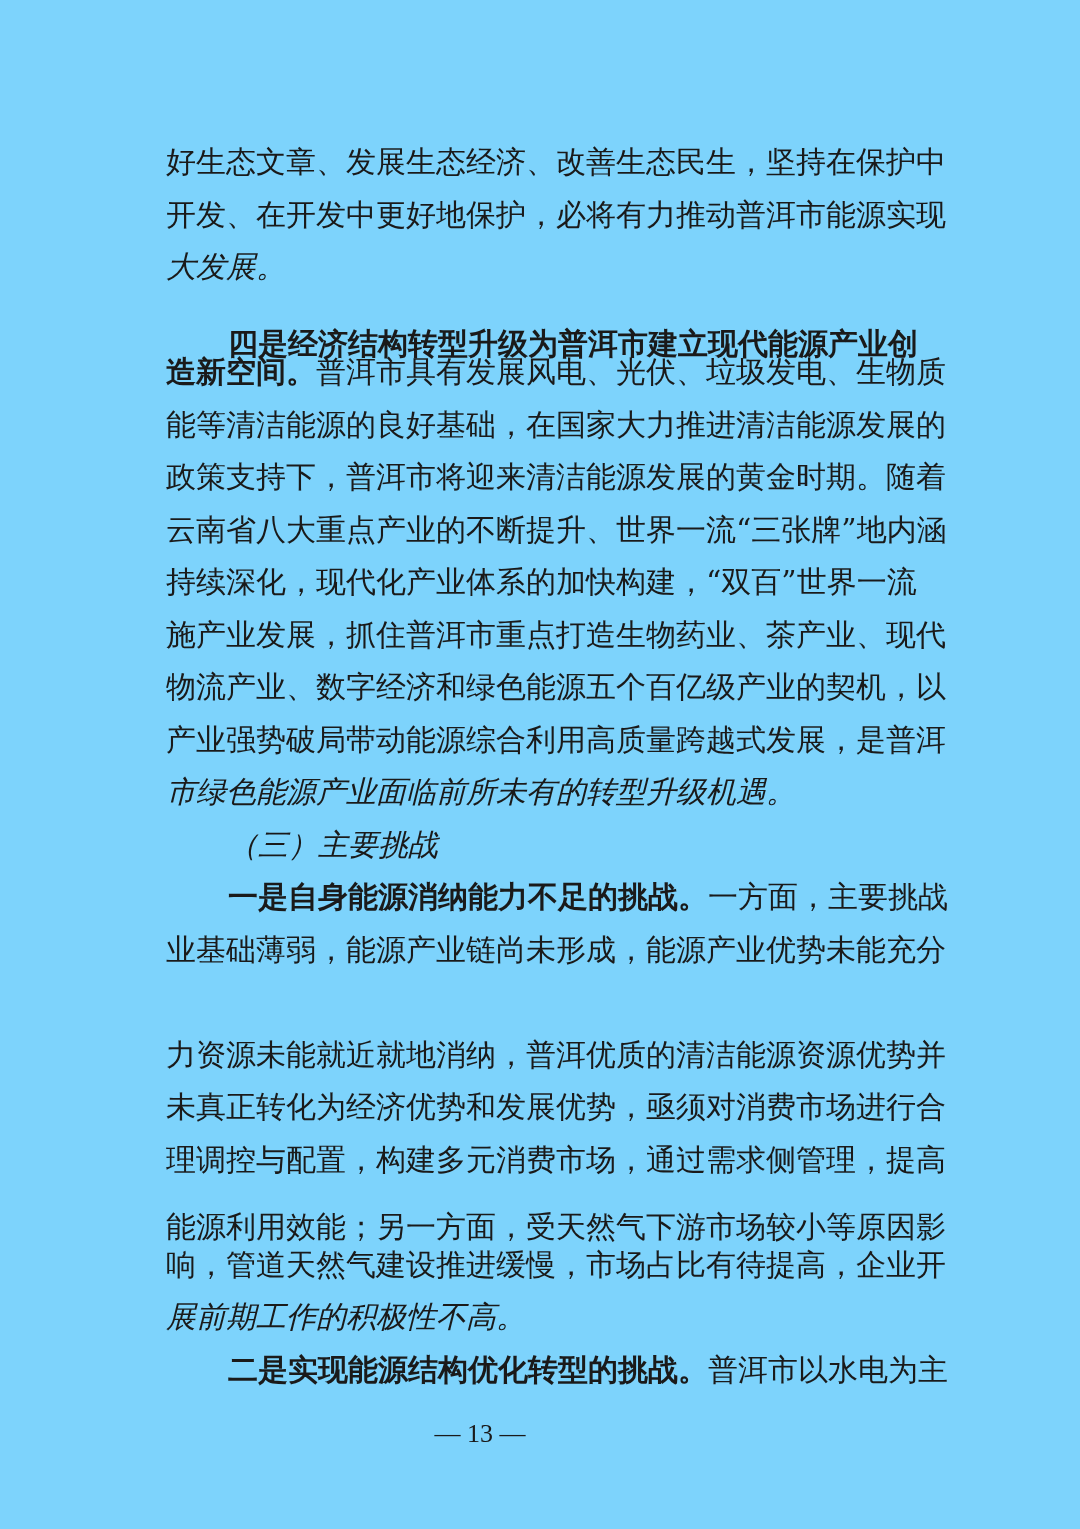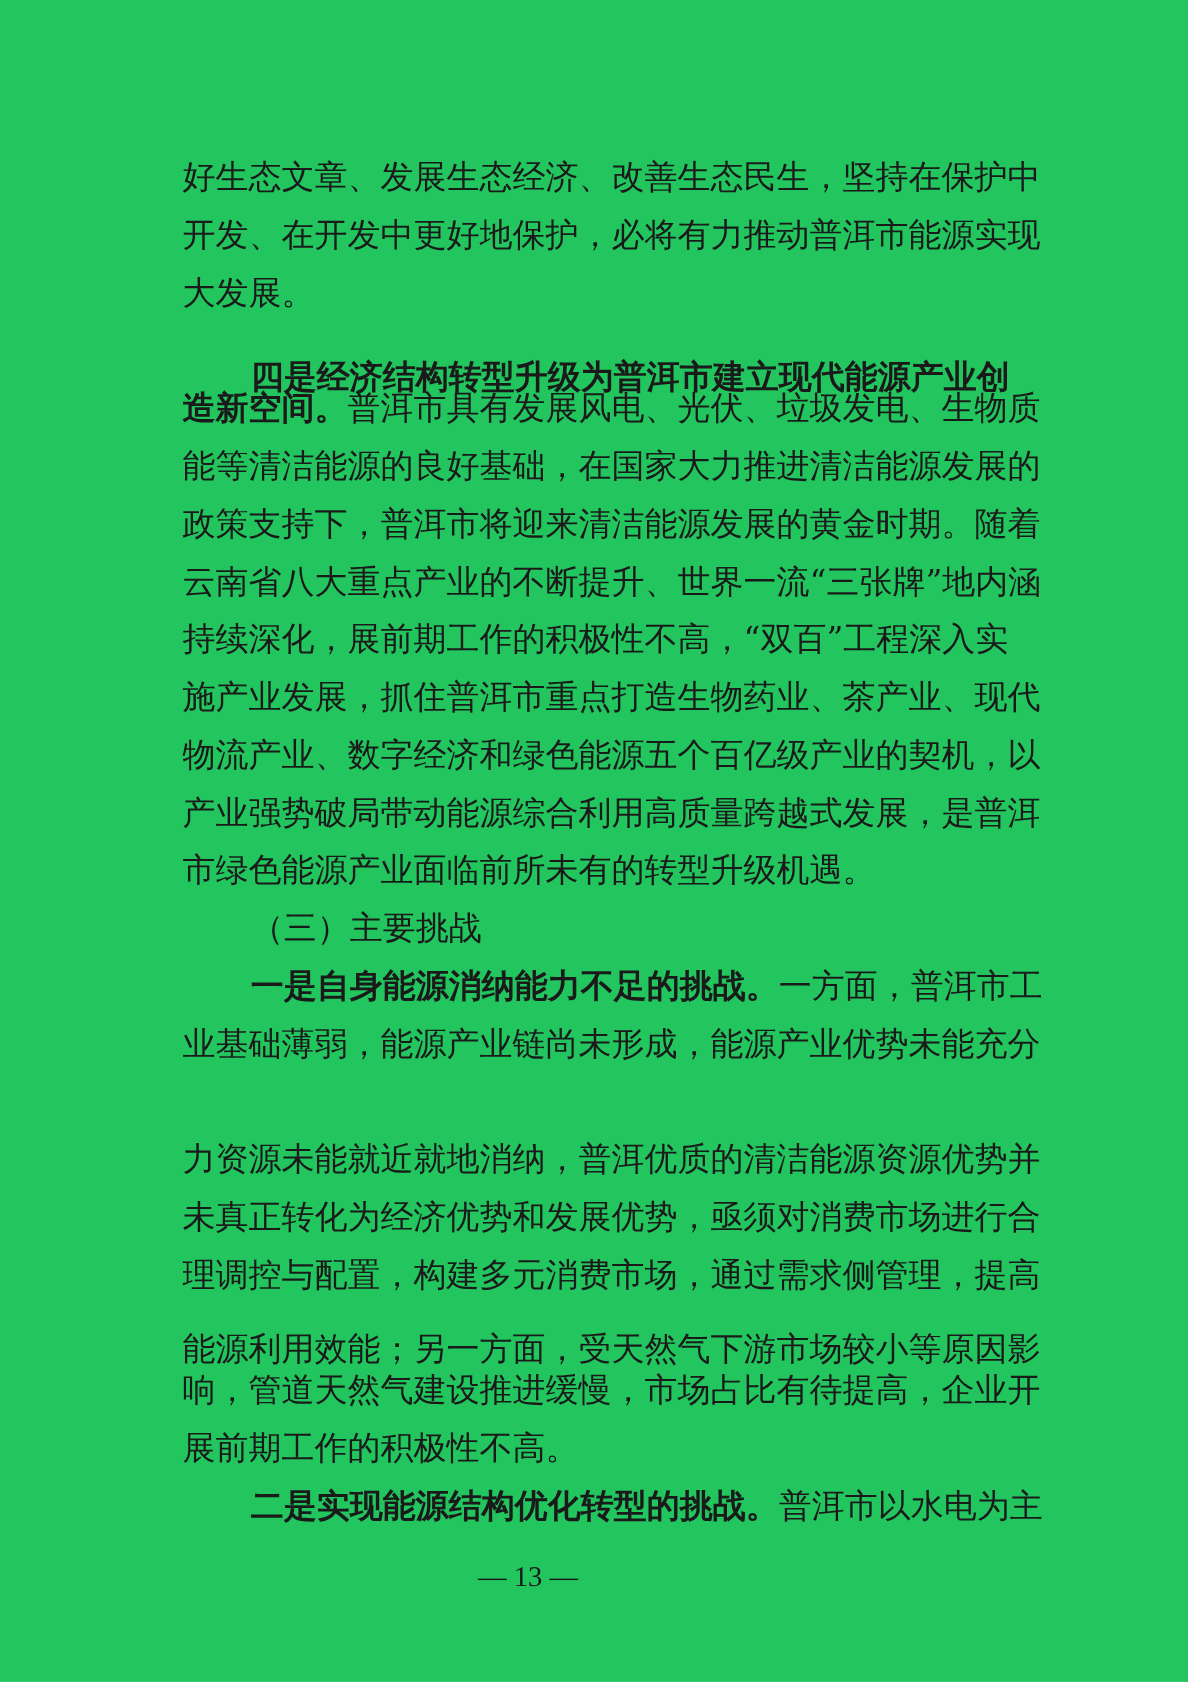--- a/index.html
+++ b/index.html
@@ -1,22 +1,22 @@
 <!DOCTYPE html>
 <html><head>
 <meta charset="utf-8">
 <style>
   html, body { margin: 0; padding: 0; background: #ffffff; }
   body { width: 1080px; height: 1529px; position: relative; overflow: hidden;
          font-family: "DejaVu Serif", "Liberation Serif", serif; color: #1a1a1a; }
-  .page { position: absolute; left: 0; top: 0; width: 1080px; height: 1529px; background: #22c55e; }
+  .page { position: absolute; left: 0; top: 0; width: 1080px; height: 1529px; background: #7dd3fc; }
   .line { position: absolute; left: 166px; width: 750px; height: 40px; line-height: 40px;
           font-size: 30px; white-space: nowrap; text-align: justify; text-align-last: justify;
           letter-spacing: 0px; }
-  .line.last { text-align-last: left; }
+  .line.last { text-align-last: left; font-style: italic; }
   .line.indent { left: 228px; width: 688px; }
   .bold { font-weight: bold; margin-top: 24px; }
   .heading { font-family: "DejaVu Sans", "Liberation Sans", sans-serif; }
   .page-number { position: absolute; left: 0; width: 960px; top: 1418px; text-align: center;
                  font-size: 26px; line-height: 32px; font-family: "Liberation Serif", serif; color:#1a1a1a; }
 </style>
 </head>
 <body>
 
 <div class="page">
@@ -25,30 +25,30 @@
   <div class="line" style="top:195px">开发、在开发中更好地保护，必将有力推动普洱市能源实现</div>
   <div class="line last" style="top:247px">大发展。</div>
 
   <div class="line indent bold" style="top:300px">四是经济结构转型升级为普洱市建立现代能源产业创</div>
   <div class="line" style="top:352px">
     <span class="bold">造新空间。</span><span>普洱市具有发展风电、光伏、垃圾发电、生物质</span>
   </div>
   <div class="line" style="top:405px">能等清洁能源的良好基础，在国家大力推进清洁能源发展的</div>
   <div class="line" style="top:457px">政策支持下，普洱市将迎来清洁能源发展的黄金时期。随着</div>
   <div class="line" style="top:510px">云南省八大重点产业的不断提升、世界一流“三张牌”地内涵</div>
-  <div class="line" style="top:562px">持续深化，展前期工作的积极性不高，“双百”工程深入实</div>
+  <div class="line" style="top:562px">持续深化，现代化产业体系的加快构建，“双百”世界一流</div>
   <div class="line" style="top:667px">物流产业、数字经济和绿色能源五个百亿级产业的契机，以</div>
   <div class="line" style="top:615px">施产业发展，抓住普洱市重点打造生物药业、茶产业、现代</div>
   <div class="line" style="top:720px">产业强势破局带动能源综合利用高质量跨越式发展，是普洱</div>
   <div class="line last" style="top:772px">市绿色能源产业面临前所未有的转型升级机遇。</div>
 
   <div class="line indent last heading" style="top:825px">（三）主要挑战</div>
 
   <div class="line indent" style="top:877px">
-    <span class="bold">一是自身能源消纳能力不足的挑战。</span><span>一方面，普洱市工</span>
+    <span class="bold">一是自身能源消纳能力不足的挑战。</span><span>一方面，主要挑战</span>
   </div>
   <div class="line" style="top:930px">业基础薄弱，能源产业链尚未形成，能源产业优势未能充分</div>
   <div class="line" style="top:1035px">力资源未能就近就地消纳，普洱优质的清洁能源资源优势并</div>
   <div class="line" style="top:1087px">未真正转化为经济优势和发展优势，亟须对消费市场进行合</div>
   <div class="line" style="top:1140px">理调控与配置，构建多元消费市场，通过需求侧管理，提高</div>
   <div class="line" style="top:1207px">能源利用效能；另一方面，受天然气下游市场较小等原因影</div>
   <div class="line" style="top:1245px">响，管道天然气建设推进缓慢，市场占比有待提高，企业开</div>
   <div class="line last" style="top:1297px">展前期工作的积极性不高。</div>
 
   <div class="line indent" style="top:1350px">

